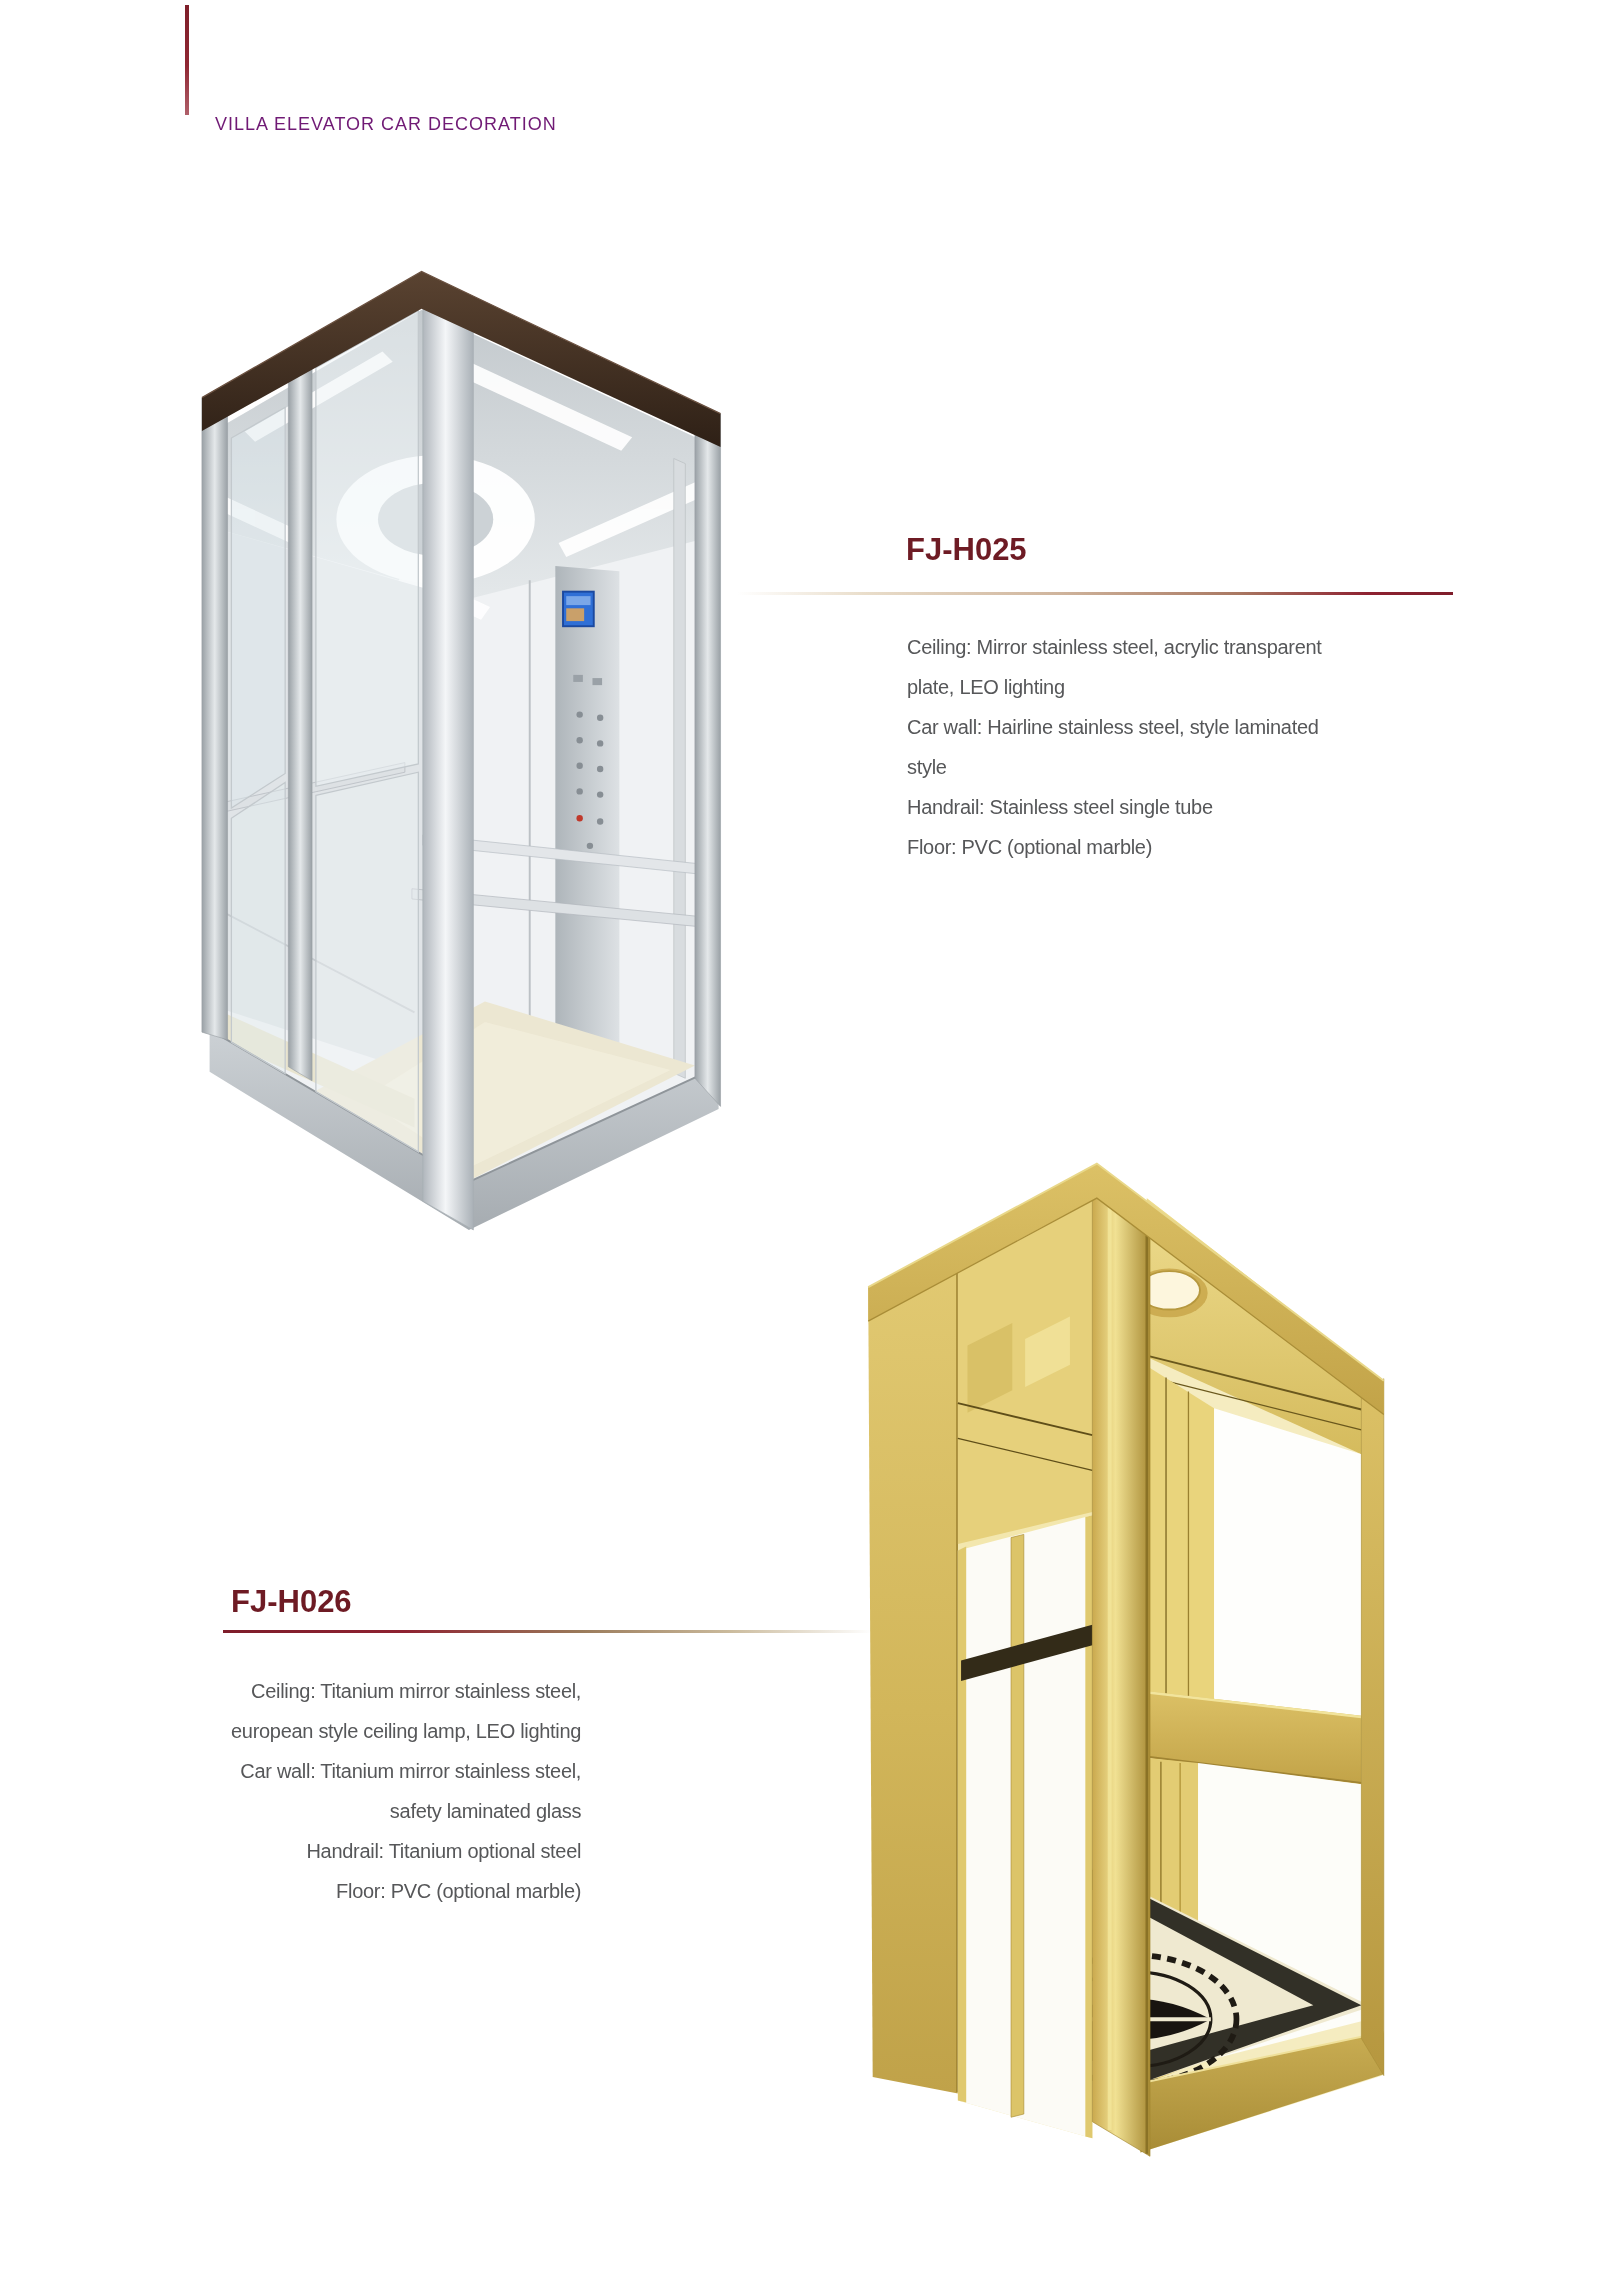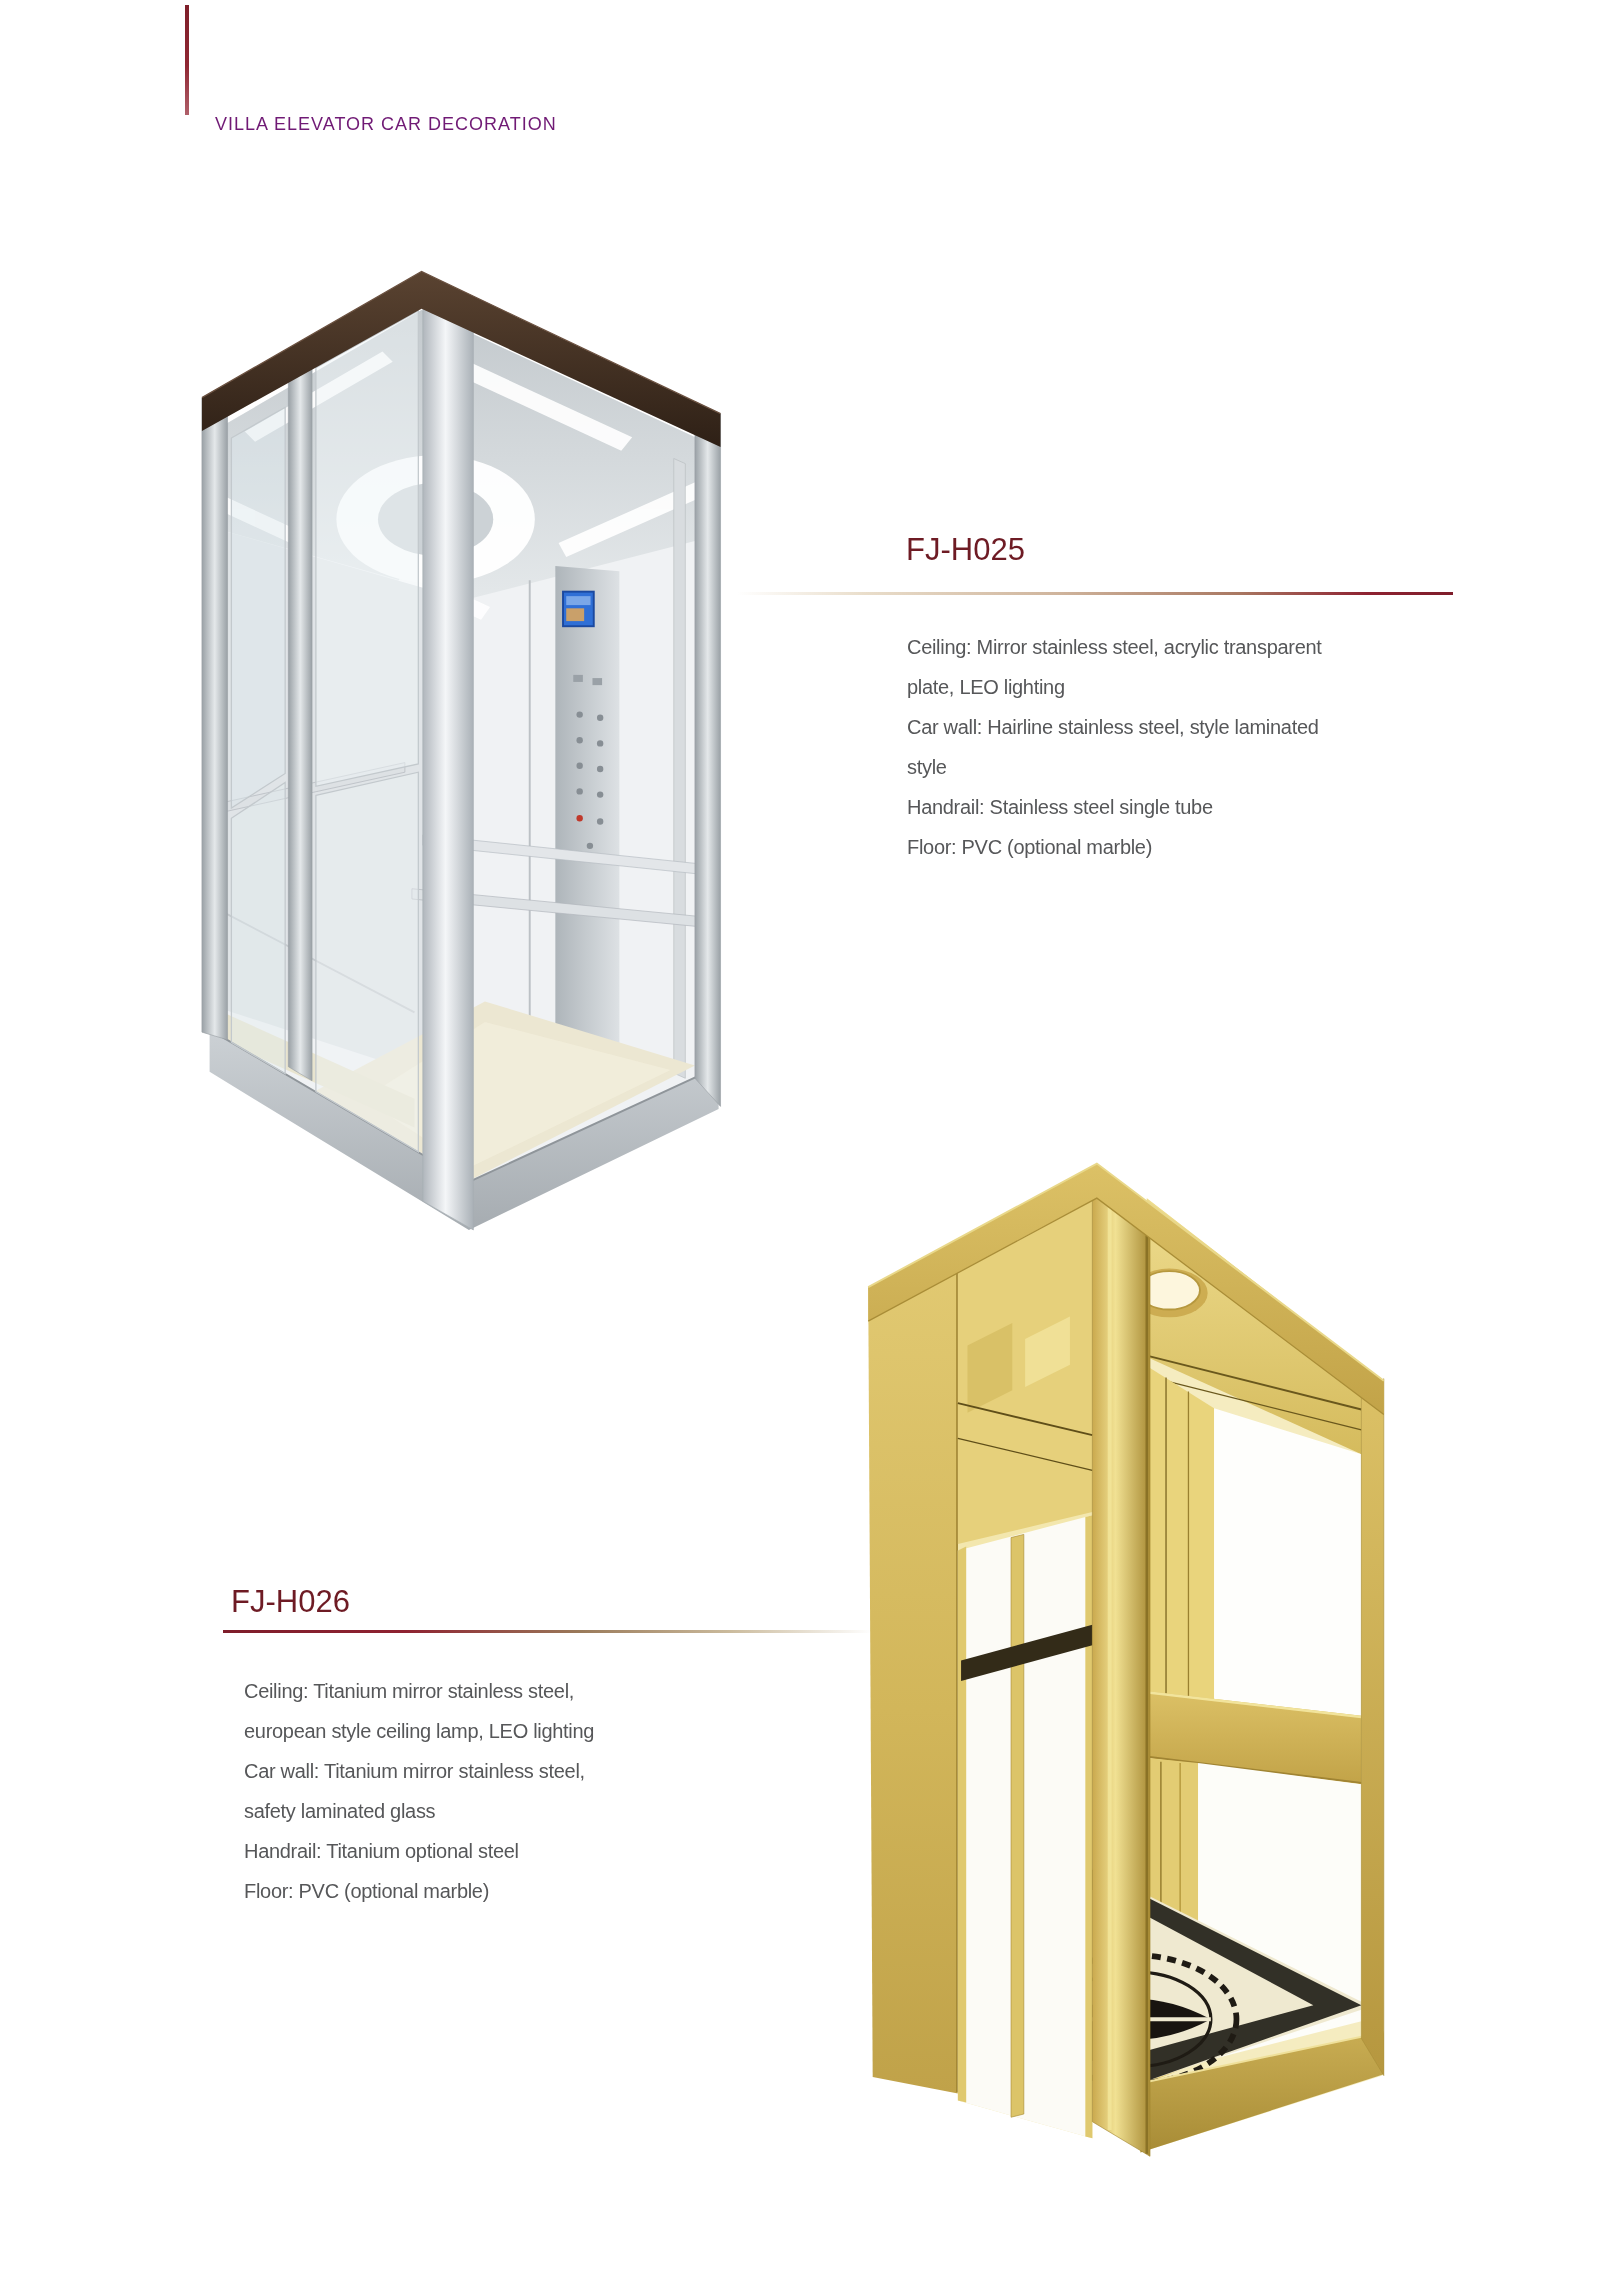--- a/index.html
+++ b/index.html
@@ -13,40 +13,40 @@
   .accent-bar{
     left:185px;top:5.1px;width:3.8px;height:110px;
     background:linear-gradient(180deg,#7e1f2a 0%,#8f2733 55%,#b0606a 100%);
   }
   .page-header{
     left:215px;top:113px;
     font-size:18px;line-height:23px;letter-spacing:1px;
     color:#701a75;white-space:nowrap;
   }
   .model-title{
-    font-size:31px;line-height:36px;font-weight:normal;
+    font-size:31px;line-height:36px;font-weight:bold;
     color:#6e1b24;white-space:nowrap;
   }
   .title-1{left:906px;top:532px;}
   .title-2{left:231px;top:1573px;margin-top:11px;}
   .divider{height:3.2px;}
   .divider-1{
     left:737px;top:592px;width:716px;
     background:linear-gradient(90deg, rgba(252,250,246,0) 0%, #e9ddca 18%, #cfb49c 45%, #a97862 70%, #8e2231 88%, #7e1d2b 100%);
   }
   .divider-2{
     left:223px;top:1630px;width:650px;
     background:linear-gradient(90deg, #7e1d2b 0%, #8e2231 28%, #9a7a5a 55%, #cbbb9d 78%, rgba(250,248,244,0) 100%);
   }
   .spec-block{
     font-size:20px;line-height:40px;letter-spacing:-0.3px;
     color:#565759;white-space:nowrap;
   }
   .spec-1{left:907px;top:627px;}
-  .spec-2{left:244px;top:1671px;}
+  .spec-2{left:231px;top:1671px;text-align:right;}
   .ev-img{display:block;}
 </style>
 </head>
 <body>
 
 <div class="abs accent-bar"></div>
 <div class="abs page-header">VILLA ELEVATOR CAR DECORATION</div>
 
 <svg class="abs ev-img" style="left:184px;top:266px;" width="541" height="990" viewBox="0 0 845 1545" aria-label="silver-stainless-glass-elevator-render">
   <defs>

